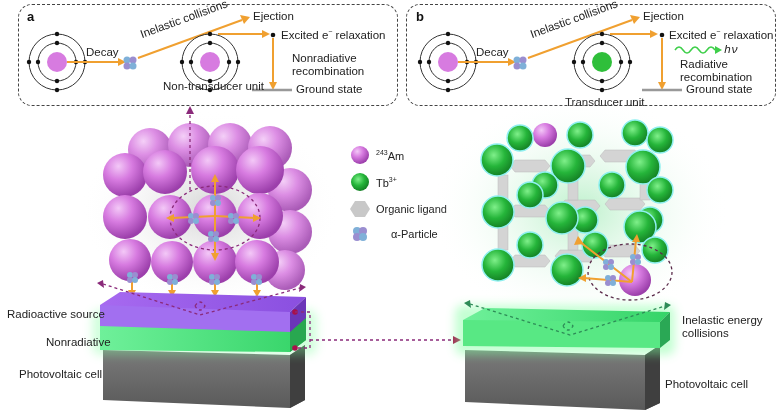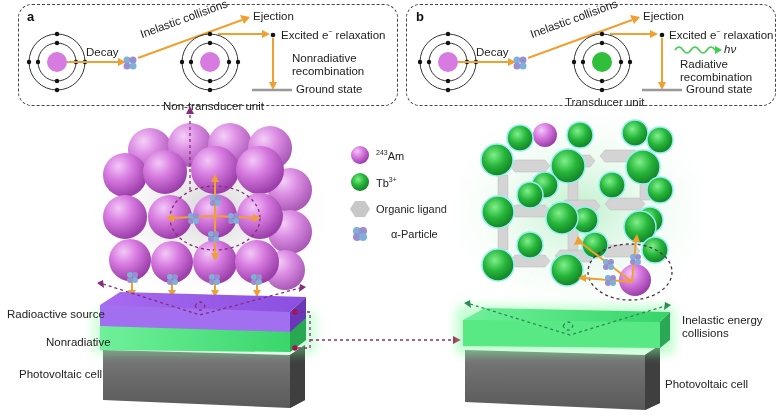--- a/index.html
+++ b/index.html
@@ -76,21 +76,21 @@
 <div class="lbl" style="left:143px; top:28px; transform:rotate(-20deg); transform-origin:left bottom;">Inelastic collisions</div>
 <div class="lbl" style="left:253px; top:10px;">Ejection</div>
 <div class="lbl" style="left:281px; top:28px;">
   <span>Excited e</span><sup>−</sup><span> relaxation</span>
 </div>
 <div class="lbl center" style="left:292px; top:52px; width:80px;">
   <div>Nonradiative</div>
   <div>recombination</div>
 </div>
 <div class="lbl" style="left:296px; top:83px;">Ground state</div>
-<div class="lbl" style="left:163px; top:100px;">Non-transducer unit</div>
+<div class="lbl" style="left:163px; top:80px;">Non-transducer unit</div>
 
 <div class="panel-box" style="left:406px; top:4px; width:368px; height:100px;"></div>
 <div class="panel-letter" style="left:416px; top:9px;">b</div>
 
 <svg width="780" height="110" style="left:0; top:0;">
   <g>
     <circle cx="448" cy="62" r="28" fill="none" stroke="#333" stroke-width="1"></circle>
     <circle cx="448" cy="62" r="19" fill="none" stroke="#333" stroke-width="1"></circle>
     <circle cx="448" cy="62" r="10" fill="#d77be0"></circle>
     <circle cx="448" cy="34" r="2.2" fill="#111"></circle>
@@ -135,21 +135,21 @@
   <path d="M675,50 q4,-6 8,0 t8,0 t8,0 t8,0 t8,0" fill="none" stroke="#3ecf4a" stroke-width="1.5"></path>
   <polygon points="715,46 722,50 715,54" fill="#3ecf4a"></polygon>
 </svg>
 
 <div class="lbl" style="left:476px; top:46px;">Decay</div>
 <div class="lbl" style="left:533px; top:28px; transform:rotate(-20deg); transform-origin:left bottom;">Inelastic collisions</div>
 <div class="lbl" style="left:643px; top:10px;">Ejection</div>
 <div class="lbl" style="left:669px; top:28px;">
   <span>Excited e</span><sup>−</sup><span> relaxation</span>
 </div>
-<div class="lbl" style="left:724px; top:43px; font-style:italic; font-family:Liberation Sans, sans-serif;">hν</div>
+<div class="lbl" style="left:724px; top:43px; font-style:italic; font-family:Liberation Mono, monospace;">hν</div>
 <div class="lbl center" style="left:680px; top:58px; width:80px;">
   <div>Radiative</div>
   <div>recombination</div>
 </div>
 <div class="lbl" style="left:686px; top:83px;">Ground state</div>
 <div class="lbl" style="left:565px; top:96px;">Transducer unit</div>
 
 <svg width="780" height="419" style="left:0; top:0;">
   <defs>
     <radialGradient id="amG" cx="35%" cy="30%" r="70%">

